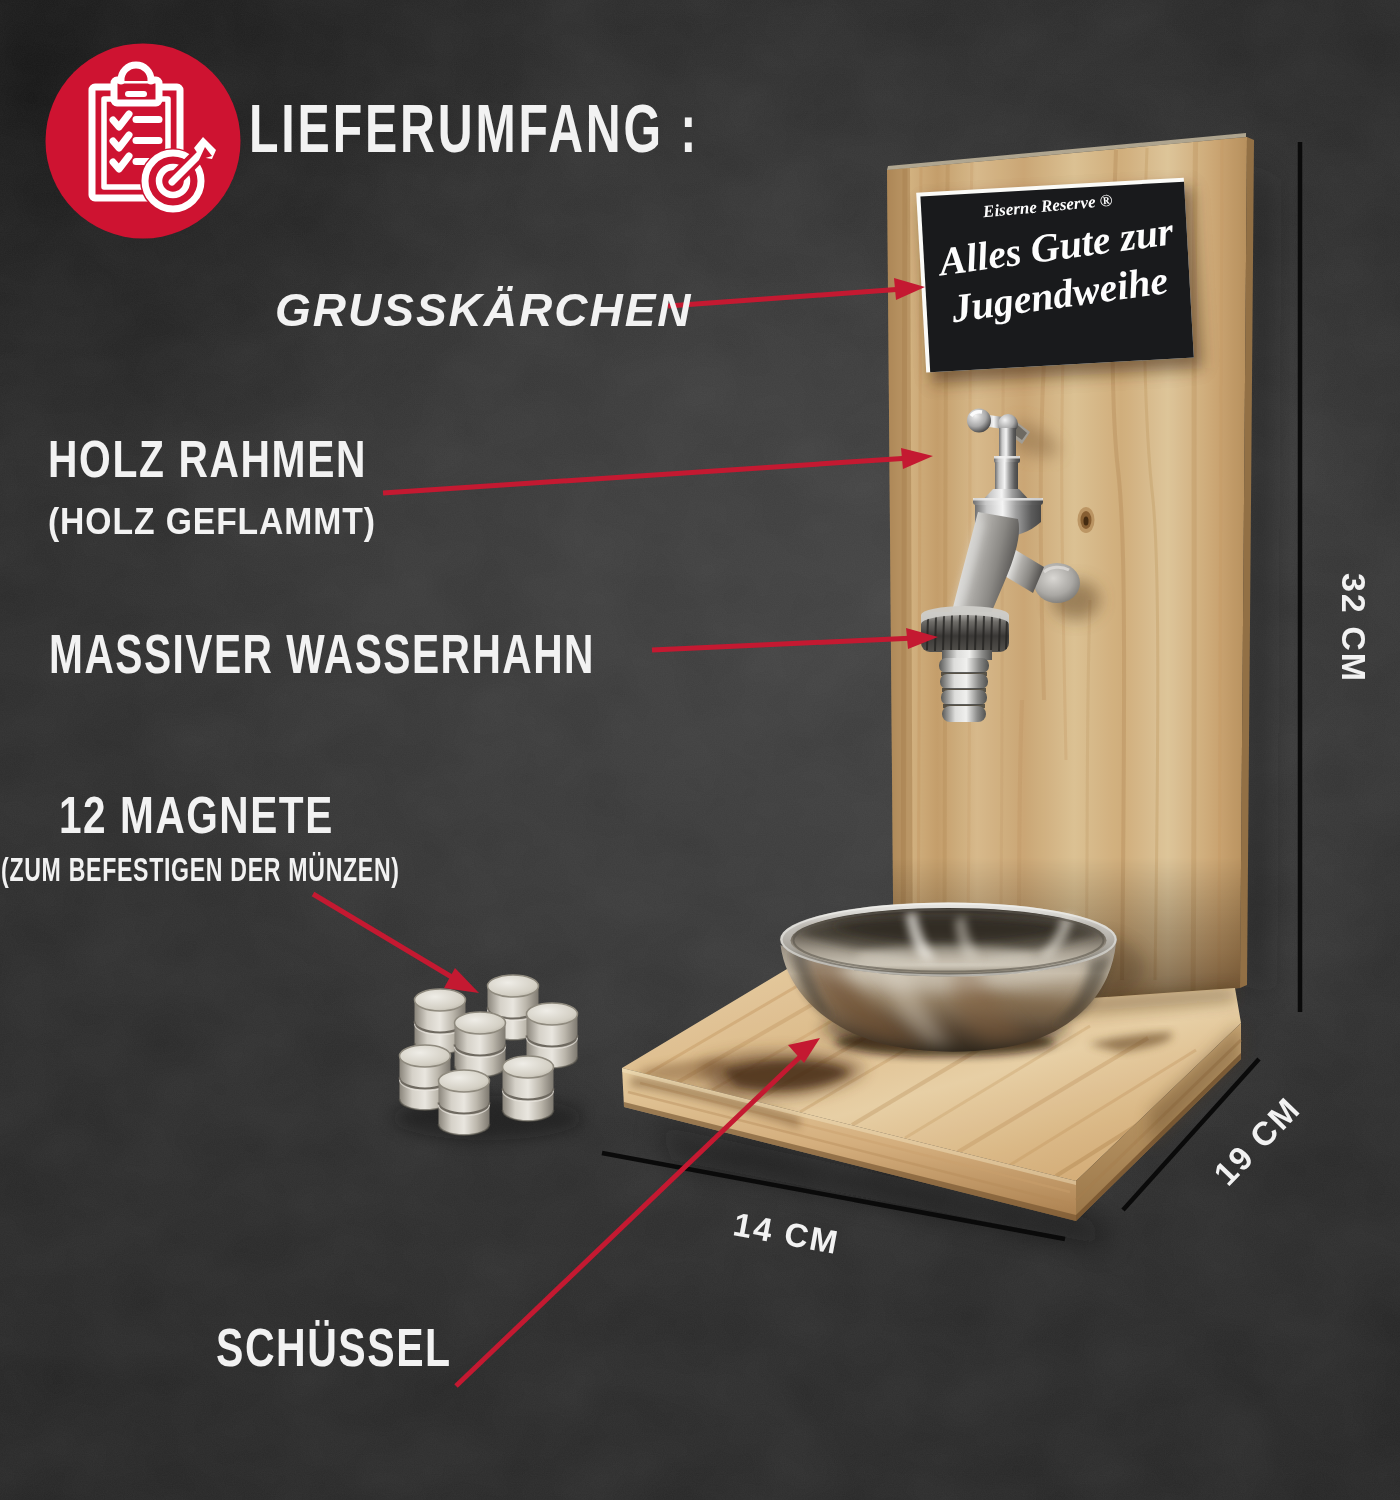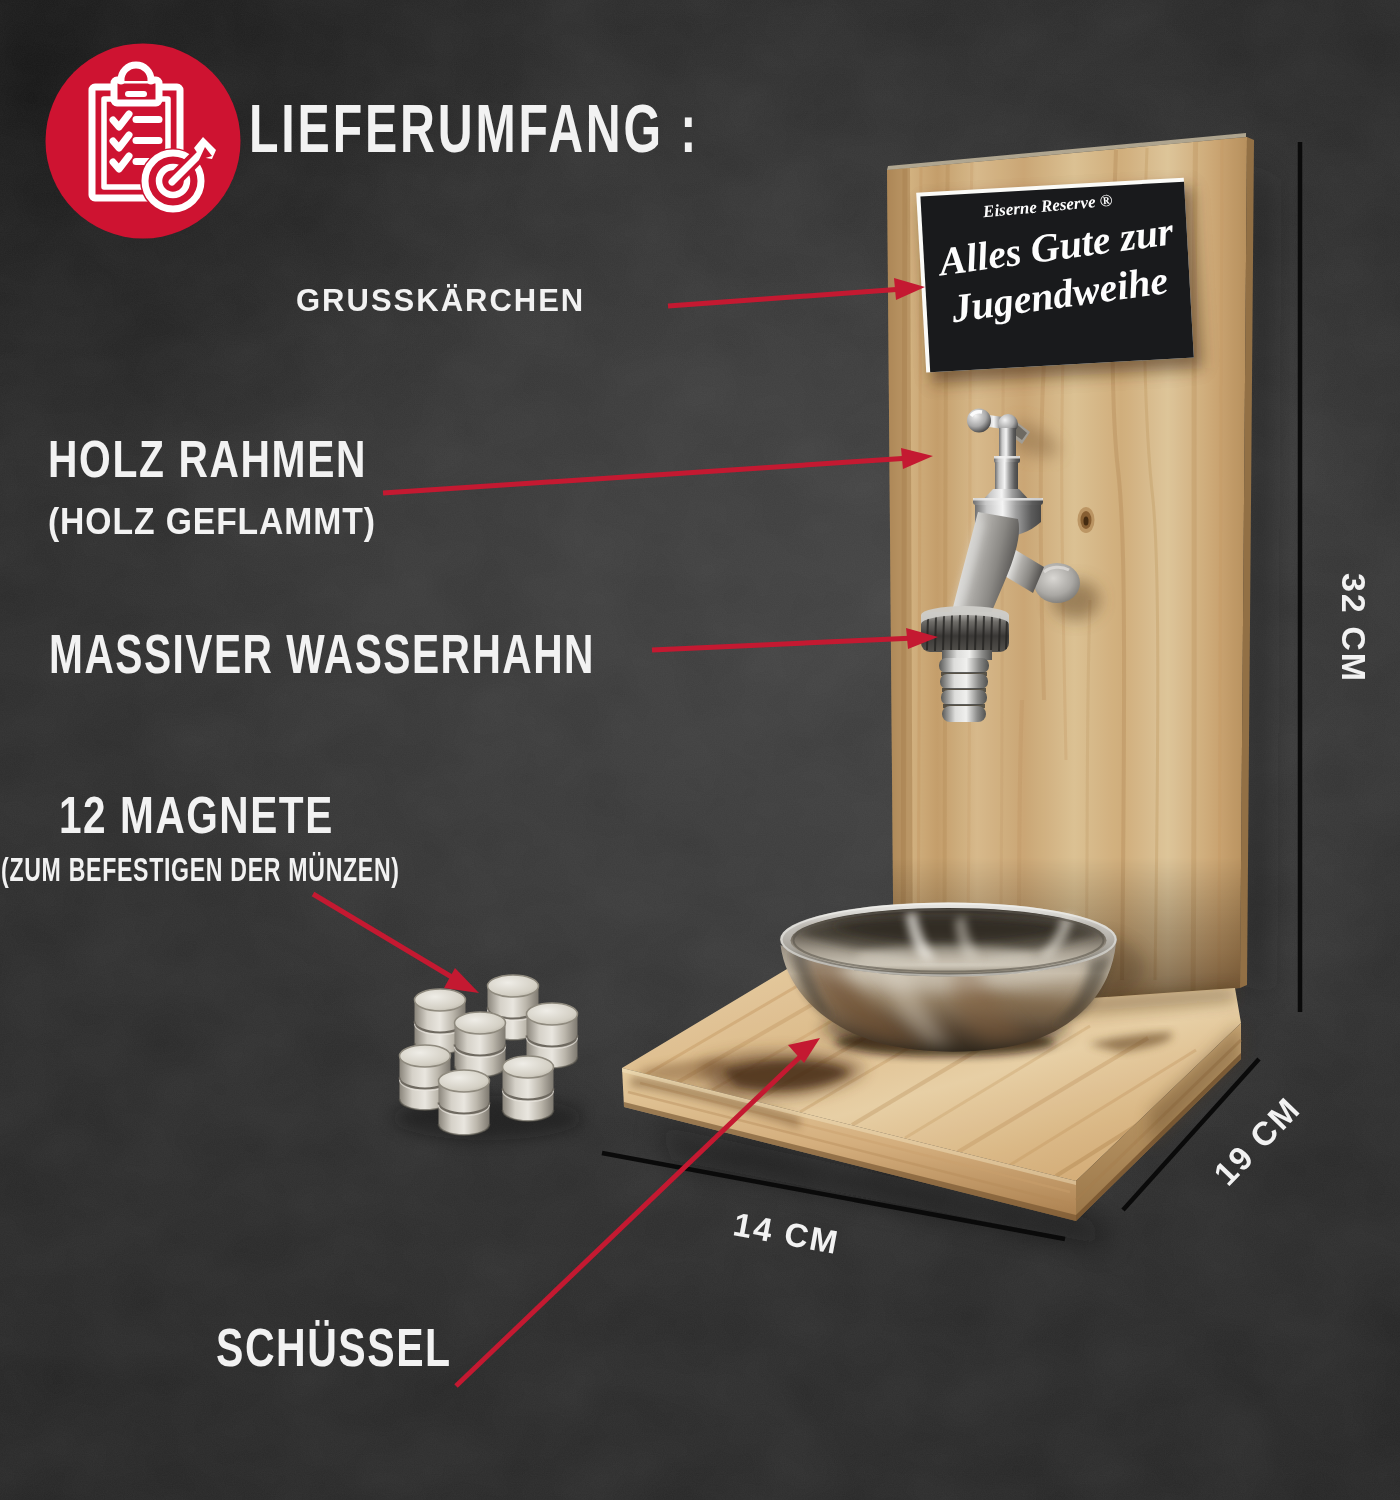--- a/index.html
+++ b/index.html
@@ -434,21 +434,21 @@
       <circle cx="150" cy="160" r="14" stroke-width="6.5"></circle>
       <path d="M 149 161 L 177 133" stroke="#ce1331" stroke-width="15"></path>
       <path d="M 149 161 L 176 134" stroke="#ffffff" stroke-width="7"></path>
       <path d="M 171 127 L 180 116 L 193 129 L 189 138 L 177 136 Z" fill="#ffffff" stroke="none"></path>
       <path d="M 176 139 L 182 126 L 189 135 Z" fill="#ce1331" stroke="none"></path>
     </g>
   </svg>
 
   <div class="lbl" style="left:249px;top:89px;font-size:68px;letter-spacing:4px;transform:scaleX(0.71);transform-origin:left top;">LIEFERUMFANG :</div>
 
-  <div class="lbl" style="left:296px;top:283px;font-size:31px;">GRUSSKÄRCHEN</div>
+  <div class="lbl" style="left:275px;top:283px;font-size:46px;font-style:italic;">GRUSSKÄRCHEN</div>
 
   <div class="lbl" style="left:48px;top:430px;font-size:51px;transform:scaleX(0.80);transform-origin:left top;">HOLZ RAHMEN</div>
 
   <div class="lbl" style="left:48px;top:501px;font-size:37px;letter-spacing:1px;transform:scaleX(0.91);transform-origin:left top;">(HOLZ GEFLAMMT)</div>
 
   <div class="lbl" style="left:49px;top:622px;font-size:55px;transform:scaleX(0.74);transform-origin:left top;">MASSIVER WASSERHAHN</div>
 
   <div class="lbl" style="left:59px;top:785px;font-size:52px;transform:scaleX(0.78);transform-origin:left top;">12 MAGNETE</div>
 
   <div class="lbl" style="left:1px;top:851px;font-size:33px;letter-spacing:1px;transform:scaleX(0.70);transform-origin:left top;">(ZUM BEFESTIGEN DER MÜNZEN)</div>

